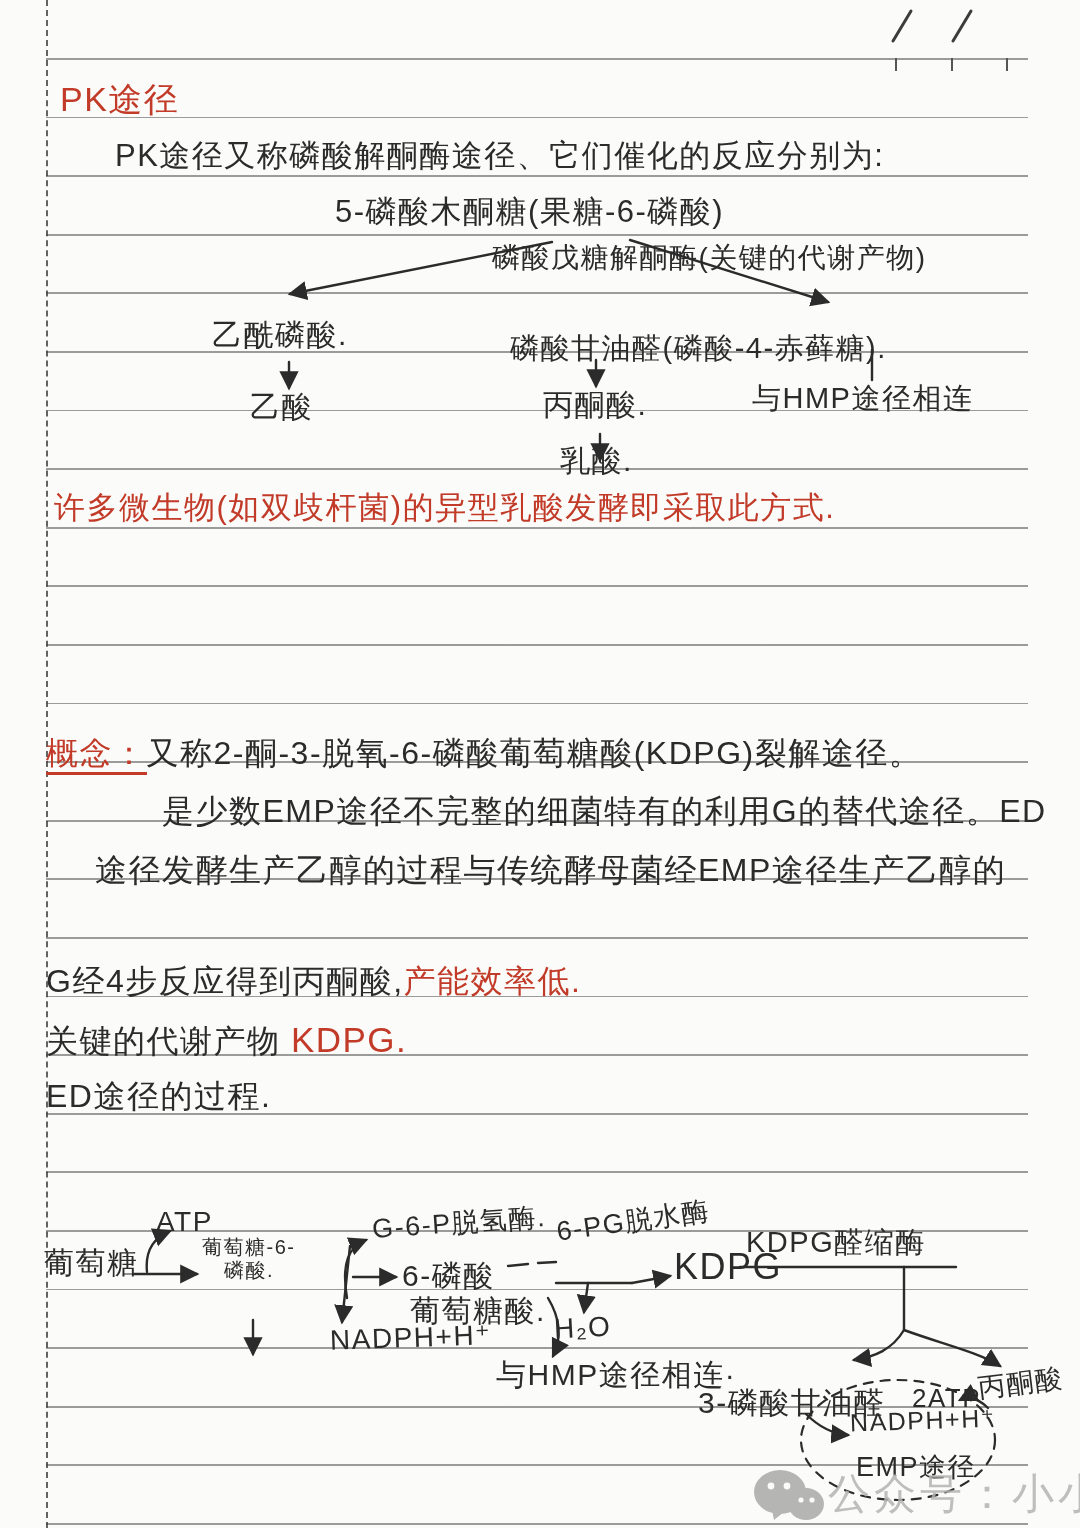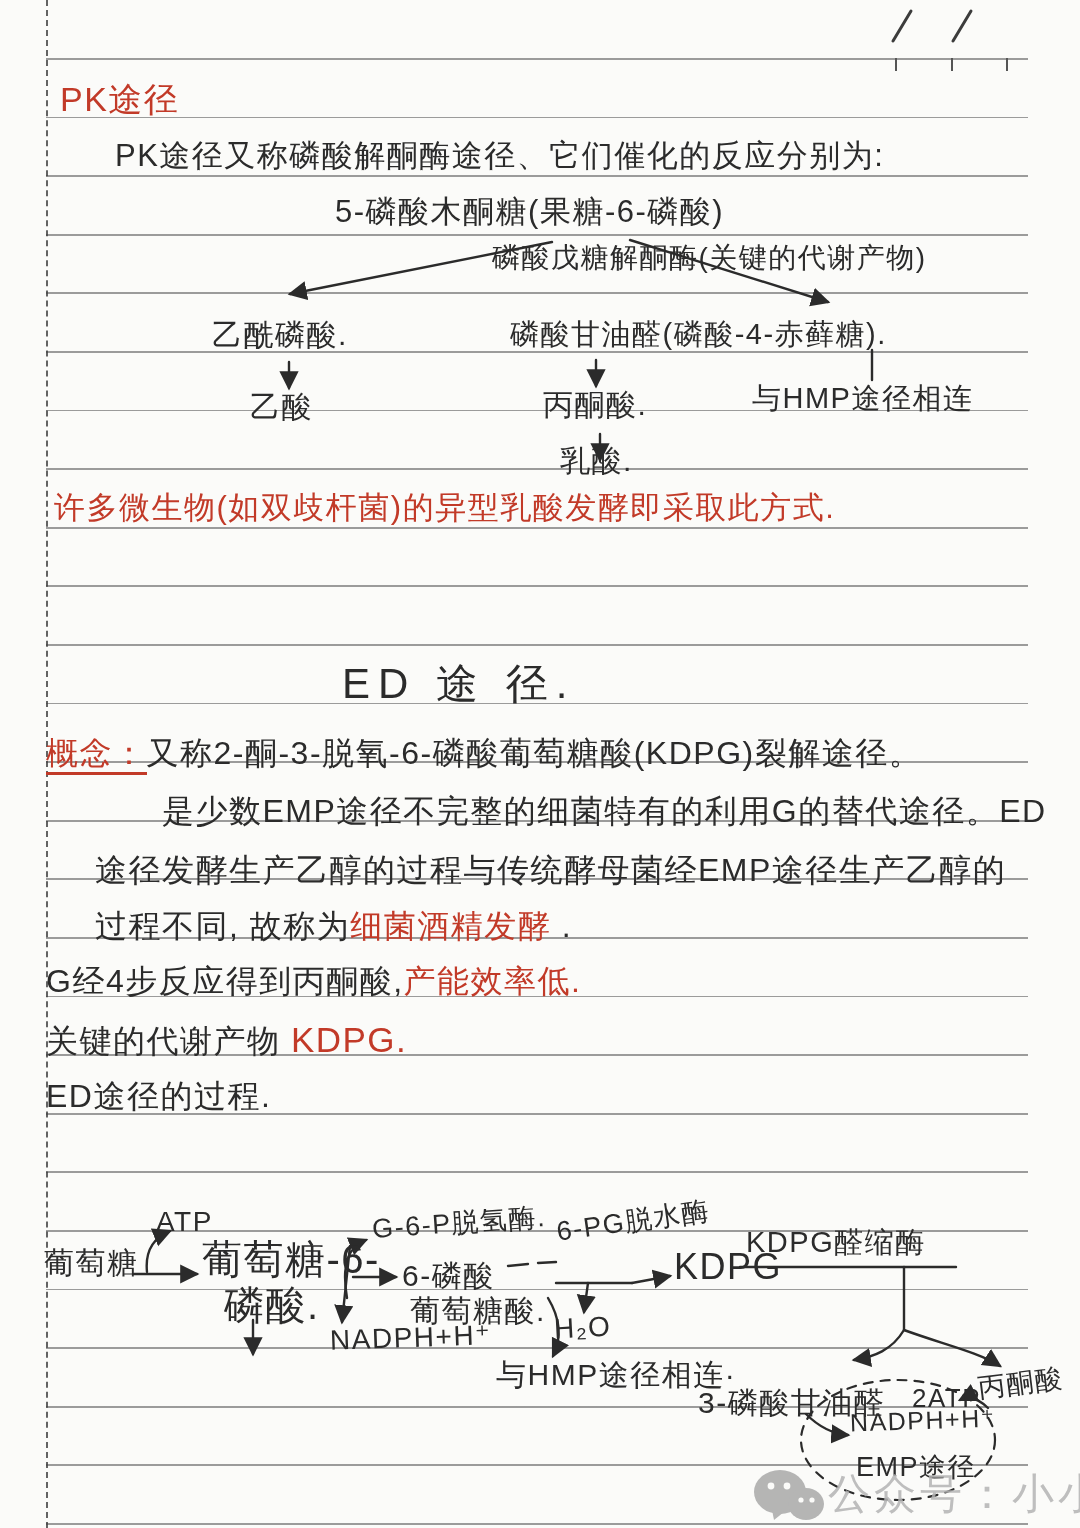--- a/index.html
+++ b/index.html
@@ -87,46 +87,42 @@
       <path d="M 988 1408 C 978 1398 968 1396 960 1400" marker-end="url(#ah)"></path>
     </g>
   </svg>
 
   <div class="hw red" style="left:60px;top:80px;font-size:34px;">PK途径</div>
   <div class="hw" style="left:115px;top:138px;font-size:31px;">PK途径又称磷酸解酮酶途径、它们催化的反应分别为:</div>
   <div class="hw" style="left:335px;top:194px;font-size:31px;">5-磷酸木酮糖(果糖-6-磷酸)</div>
   <div class="hw" style="left:492px;top:242px;font-size:28px;">磷酸戊糖解酮酶(关键的代谢产物)</div>
   <div class="hw" style="left:212px;top:318px;font-size:30px;">乙酰磷酸.</div>
   <div class="hw" style="left:250px;top:390px;font-size:30px;">乙酸</div>
-  <div class="hw" style="left:510px;top:318px;font-size:29px;">磷酸甘油醛(磷酸-4-赤藓糖).</div>
+  <div class="hw" style="left:510px;top:332px;font-size:29px;">磷酸甘油醛(磷酸-4-赤藓糖).</div>
   <div class="hw" style="left:543px;top:388px;font-size:30px;">丙酮酸.</div>
   <div class="hw" style="left:560px;top:444px;font-size:30px;">乳酸.</div>
   <div class="hw" style="left:752px;top:382px;font-size:29px;">与HMP途径相连</div>
   <div class="hw red" style="left:54px;top:490px;font-size:31px;">许多微生物(如双歧杆菌)的异型乳酸发酵即采取此方式.</div>
 
-  <div class="hw" style="left:342px;top:660px;font-size:42px;letter-spacing:8px;">ED 途 径.</div>
   <div class="hw" style="left:46px;top:735px;font-size:32px;">
     <span class="red ul-red">概念：</span><span>又称2-酮-3-脱氧-6-磷酸葡萄糖酸(KDPG)裂解途径。</span>
   </div>
   <div class="hw" style="left:162px;top:793px;font-size:32px;">是少数EMP途径不完整的细菌特有的利用G的替代途径。ED</div>
   <div class="hw" style="left:95px;top:852px;font-size:32px;">途径发酵生产乙醇的过程与传统酵母菌经EMP途径生产乙醇的</div>
-  <div class="hw" style="left:95px;top:908px;font-size:32px;">
-    <span>过程不同, 故称为</span><span class="red">细菌酒精发酵</span><span> .</span>
-  </div>
   <div class="hw" style="left:46px;top:963px;font-size:32px;">
     <span>G经4步反应得到丙酮酸,</span><span class="red">产能效率低.</span>
   </div>
   <div class="hw" style="left:46px;top:1078px;font-size:32px;">ED途径的过程.</div>
   <div class="hw" style="left:46px;top:1020px;font-size:32px;">
     <span>关键的代谢产物 </span><span class="red" style="font-size:35px;">KDPG.</span>
   </div>
 
   <div class="hw" style="left:44px;top:1246px;font-size:30px;">葡萄糖</div>
   <div class="hw" style="left:156px;top:1206px;font-size:28px;">ATP</div>
-  <div class="hw" style="left:202px;top:1236px;font-size:40px;">
+  <div class="hw" style="left:202px;top:1236px;font-size:20px;">
     <div>葡萄糖-6-</div>
     <div style="padding-left:22px;">磷酸.</div>
   </div>
   <div class="hw" style="left:372px;top:1208px;font-size:27px;transform:rotate(-4deg);">G-6-P脱氢酶.</div>
   <div class="hw" style="left:330px;top:1322px;font-size:28px;transform:rotate(-2deg);">NADPH+H⁺</div>
   <div class="hw" style="left:402px;top:1244px;font-size:30px;margin-top:15px;">
     <div>6-磷酸</div>
     <div style="padding-left:8px;">葡萄糖酸.</div>
   </div>
   <div class="hw" style="left:496px;top:1358px;font-size:30px;">与HMP途径相连·</div>

